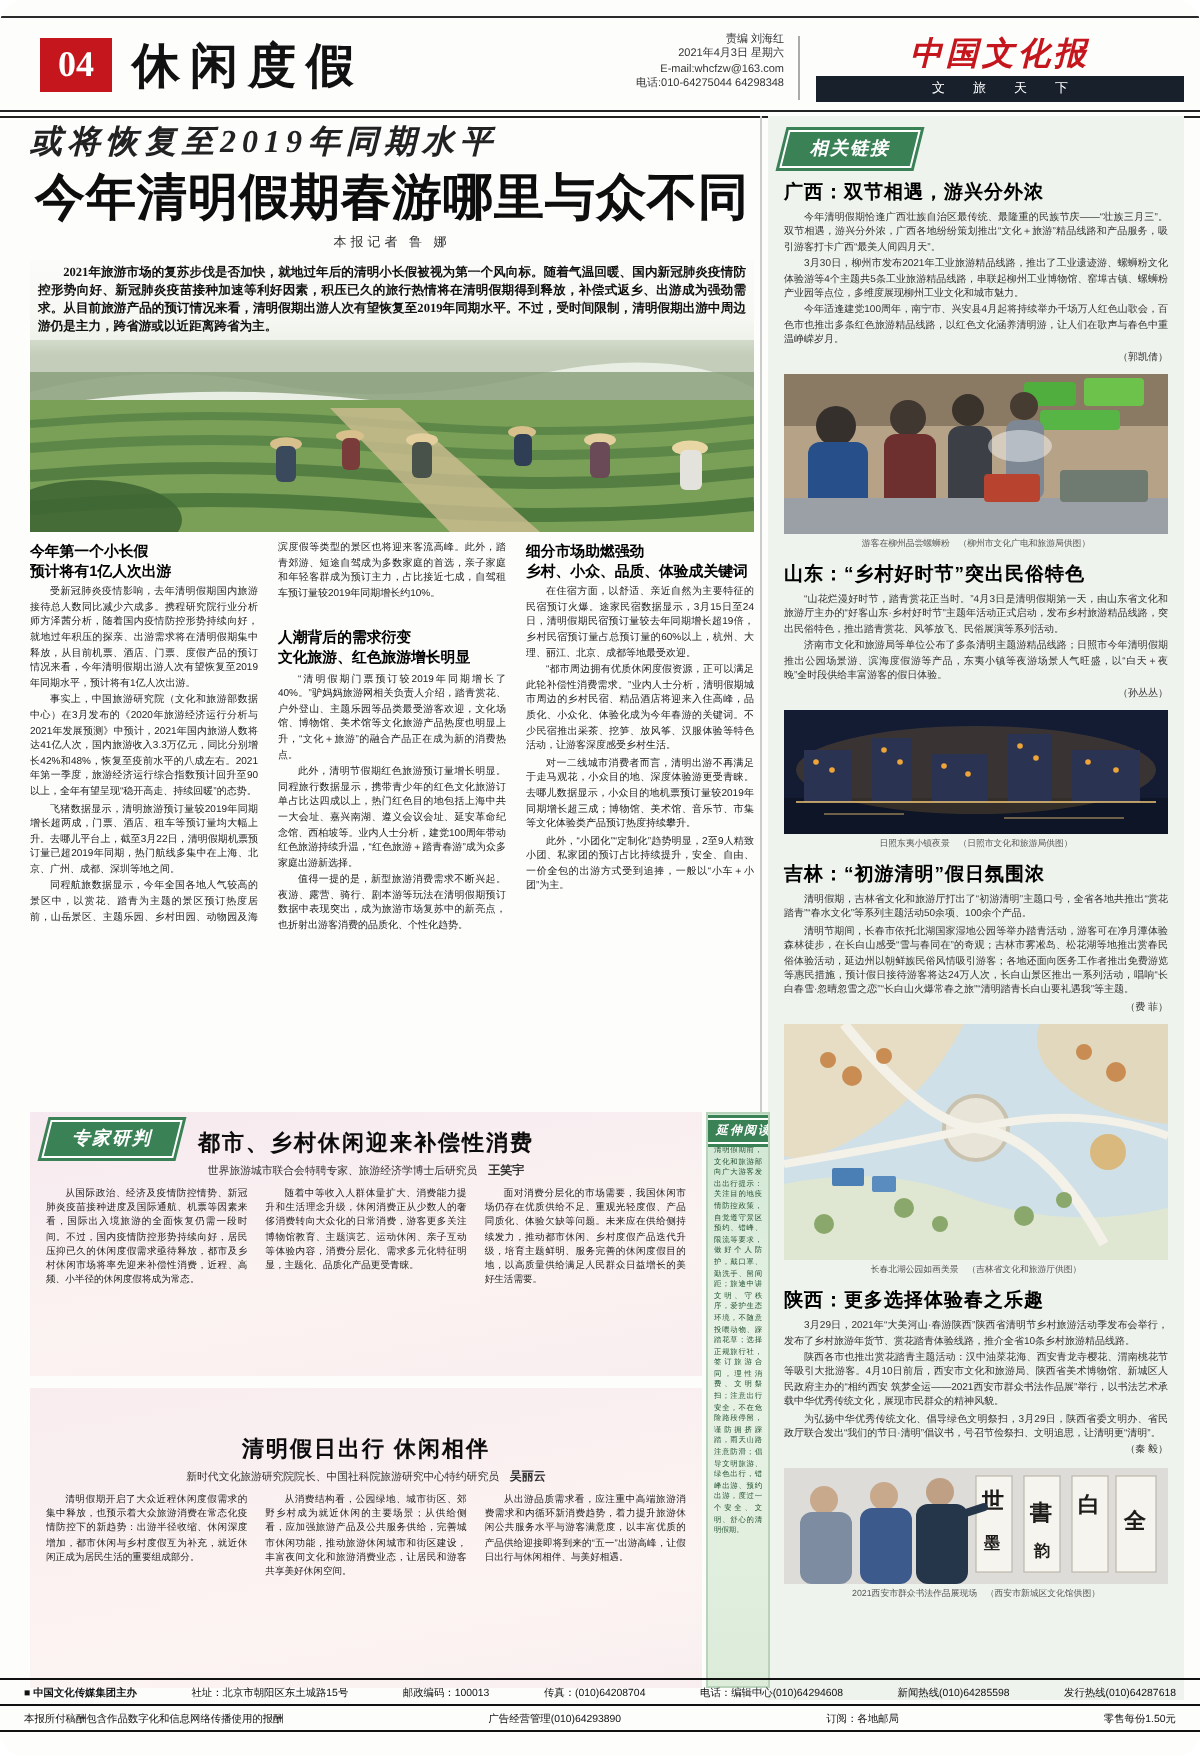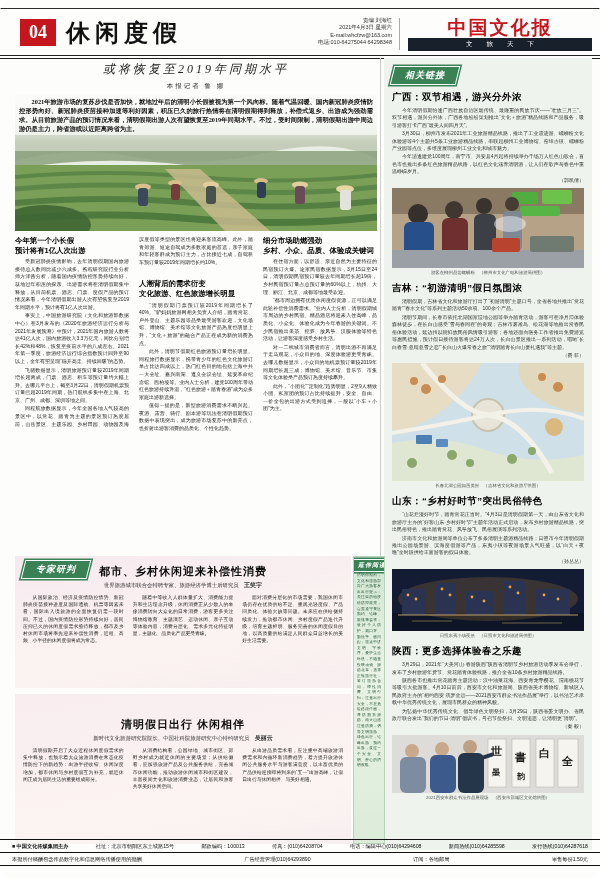--- a/index.html
+++ b/index.html
@@ -8,29 +8,29 @@
   .topline{position:absolute;top:8px;left:0;right:0;height:1px;background:#2a2a2a;}
   
   .header{position:absolute;top:17px;left:14px;right:8px;height:36px;}
   .pagenum{position:absolute;left:6px;top:2px;width:36px;height:27px;background:#c6161d;color:#fff;
            font-weight:bold;font-size:18px;text-align:center;line-height:27px;font-family:"Liberation Serif",serif;}
   .secname{position:absolute;left:52px;top:0;margin:0;font-size:24px;font-weight:900;letter-spacing:5px;color:#111;
            font-family:"Liberation Sans",sans-serif;}
   .hmeta{position:absolute;right:200px;top:0;text-align:right;font-size:5.5px;line-height:7.4px;color:#333;}
   .hvdiv{position:absolute;right:192px;top:1px;width:1px;height:32px;background:#aaa;}
   .logo{position:absolute;right:0;top:0;width:184px;text-align:center;}
-  .logo-main{font-family:"DejaVu Serif","Liberation Serif",serif;font-weight:bold;
-             font-size:19px;color:#c6161d;letter-spacing:2px;line-height:20px;}
+  .logo-main{font-family:"DejaVu Serif","Liberation Serif",serif;font-weight:bold;font-style:italic;
+             font-size:16px;color:#c6161d;letter-spacing:2px;line-height:20px;}
   .logo-sub{margin-top:1px;background:#18202c;color:#fff;font-size:6.5px;letter-spacing:14px;
             padding:2px 0 2px 14px;}
   .hrule{position:absolute;top:55px;left:0;right:0;border-top:1.6px solid #222;border-bottom:0.6px solid #222;height:2px;}
   
   .main{position:absolute;left:15px;top:61px;width:362px;}
-  .kicker{text-align:center;font-family:"Liberation Serif",serif;font-style:italic;font-weight:normal;
-          font-size:12px;letter-spacing:3px;color:#222;}
+  .kicker{text-align:left;font-family:"Liberation Serif",serif;font-style:italic;font-weight:bold;
+          font-size:16px;letter-spacing:3px;color:#222;}
   .headline{margin:3px 0 0;text-align:center;font-family:"DejaVu Serif","Liberation Serif",serif;
             font-weight:900;font-size:25px;letter-spacing:0.5px;color:#0d0d0d;line-height:28px;}
   .byline{text-align:center;font-size:6.5px;color:#333;margin-top:4px;letter-spacing:2px;}
   .photo-wrap{position:relative;margin-top:4px;width:362px;height:136px;}
   .photo-wrap svg{position:absolute;inset:0;}
   .lead{position:absolute;top:0;left:0;right:0;margin:0;padding:2px 4px 10px;font-family:"Liberation Serif",serif;
         font-weight:bold;font-size:6.3px;line-height:9px;text-align:justify;text-indent:2em;color:#111;
         background:linear-gradient(rgba(252,252,250,.95) 0%,rgba(252,252,250,.75) 55%,rgba(252,252,250,0) 100%);}
   .columns{margin-top:5px;height:298px;column-count:3;column-gap:10px;font-size:5px;line-height:7.6px;
            text-align:justify;color:#222;overflow:hidden;}
@@ -95,20 +95,21 @@
     <div class="hvdiv"></div>
     <div class="logo">
       <div class="logo-main">中国文化报</div>
       <div class="logo-sub">文旅天下</div>
     </div>
   </div>
   <div class="hrule"></div>
 
   <div class="main">
     <div class="kicker">或将恢复至2019年同期水平</div>
+    <h2 class="headline">今年清明假期春游哪里与众不同</h2>
     <div class="byline">本报记者  鲁  娜</div>
 
     <div class="photo-wrap">
       <svg viewBox="0 0 362 136" width="362" height="136">
         <rect width="362" height="136" fill="#e9eee4"></rect>
         <path d="M0,66 Q60,50 120,62 T250,58 T362,64 L362,40 L0,40 Z" fill="#b9c4ae" opacity="0.8"></path>
         <path d="M0,74 Q80,60 170,70 T362,70 L362,56 L0,56 Z" fill="#8ba07c" opacity="0.85"></path>
         <rect y="70" width="362" height="66" fill="#7aa058"></rect>
         <path d="M0,82 Q90,74 180,82 T362,80" stroke="#5d8748" stroke-width="4" fill="none"></path>
         <path d="M0,94 Q90,86 180,94 T362,92" stroke="#5d8748" stroke-width="5" fill="none"></path>
@@ -193,20 +194,61 @@
           <rect x="138" y="48" width="44" height="16" rx="2" fill="#6f7a70"></rect>
           <ellipse cx="118" cy="36" rx="16" ry="8" fill="#fff" opacity="0.45"></ellipse>
         </svg>
         <div class="sb-cap">
           <span>游客在柳州品尝螺蛳粉</span>　<span>（柳州市文化广电和旅游局供图）</span>
         </div>
       </div>
     </div>
 
     <div class="sb-art">
+      <h2>山东：“乡村好时节”突出民俗特色</h2>
+      <p>“山花烂漫好时节，踏青赏花正当时。”4月3日是清明假期第一天，由山东省文化和旅游厅主办的“好客山东·乡村好时节”主题年活动正式启动，发布乡村旅游精品线路，突出民俗特色，推出踏青赏花、风筝放飞、民俗展演等系列活动。</p>
+      <p>济南市文化和旅游局等单位公布了多条清明主题游精品线路；日照市今年清明假期推出公园场景游、滨海度假游等产品，东夷小镇等夜游场景人气旺盛，以“白天＋夜晚”全时段供给丰富游客的假日体验。</p>
+      <p class="attr">（孙丛丛）</p>
+      <div class="sb-fig">
+        <svg viewBox="0 0 192 62" width="192" height="62">
+          <rect width="192" height="62" fill="#131c33"></rect>
+          <rect y="44" width="192" height="18" fill="#0d1526"></rect>
+          <ellipse cx="96" cy="30" rx="90" ry="22" fill="#e8a23c" opacity="0.18"></ellipse>
+          <g fill="#2a3352">
+              <rect x="10" y="20" width="24" height="26"></rect>
+              <rect x="44" y="14" width="20" height="32"></rect>
+              <rect x="74" y="22" width="28" height="24"></rect>
+              <rect x="112" y="12" width="22" height="34"></rect>
+              <rect x="144" y="20" width="34" height="26"></rect>
+            </g>
+          <g fill="#f0a438">
+              <circle cx="16" cy="26" r="1.4"></circle>
+              <circle cx="24" cy="30" r="1.4"></circle>
+              <circle cx="50" cy="20" r="1.4"></circle>
+              <circle cx="58" cy="26" r="1.4"></circle>
+              <circle cx="80" cy="28" r="1.4"></circle>
+              <circle cx="92" cy="32" r="1.4"></circle>
+              <circle cx="118" cy="18" r="1.4"></circle>
+              <circle cx="126" cy="24" r="1.4"></circle>
+              <circle cx="152" cy="26" r="1.4"></circle>
+              <circle cx="166" cy="30" r="1.4"></circle>
+            </g>
+          <g stroke="#ffd27a" stroke-width="1">
+              <path d="M6,46 H186" opacity="0.7"></path>
+              <path d="M20,52 H60" opacity="0.4"></path>
+              <path d="M110,54 H170" opacity="0.4"></path>
+            </g>
+        </svg>
+        <div class="sb-cap">
+          <span>日照东夷小镇夜景</span>　<span>（日照市文化和旅游局供图）</span>
+        </div>
+      </div>
+    </div>
+
+    <div class="sb-art">
       <h2>吉林：“初游清明”假日氛围浓</h2>
       <p>清明假期，吉林省文化和旅游厅打出了“初游清明”主题口号，全省各地共推出“赏花踏青”“春水文化”等系列主题活动50余项、100余个产品。</p>
       <p>清明节期间，长春市依托北湖国家湿地公园等举办踏青活动，游客可在净月潭体验森林徒步，在长白山感受“雪与春同在”的奇观；吉林市雾凇岛、松花湖等地推出赏春民俗体验活动，延边州以朝鲜族民俗风情吸引游客；各地还面向医务工作者推出免费游览等惠民措施，预计假日接待游客将达24万人次，长白山景区推出一系列活动，唱响“长白春雪·忽晴忽雪之恋”“长白山火爆常春之旅”“清明踏青长白山要礼遇我”等主题。</p>
       <p class="attr">（费  菲）</p>
       <div class="sb-fig">
         <svg viewBox="0 0 192 118" width="192" height="118">
           <rect width="192" height="118" fill="#cfe0e8"></rect>
           <path d="M0,0 L90,0 Q70,40 30,60 Q10,70 0,66 Z" fill="#e6ddc4"></path>
           <path d="M192,0 L192,50 Q150,46 130,20 Q124,8 128,0 Z" fill="#e2d8bd"></path>
           <path d="M0,118 L0,80 Q50,70 90,86 Q140,104 192,92 L192,118 Z" fill="#dfe7d2"></path>
@@ -226,61 +268,20 @@
               <circle cx="120" cy="96" r="5"></circle>
               <circle cx="140" cy="88" r="4"></circle>
               <circle cx="20" cy="100" r="5"></circle>
             </g>
           <rect x="24" y="72" width="16" height="9" rx="1" fill="#4a7fb5"></rect>
           <rect x="44" y="76" width="12" height="8" rx="1" fill="#5b8cc0"></rect>
           <circle cx="162" cy="64" r="9" fill="#d9b97e"></circle>
         </svg>
         <div class="sb-cap">
           <span>长春北湖公园如画美景</span>　<span>（吉林省文化和旅游厅供图）</span>
-        </div>
-      </div>
-    </div>
-
-    <div class="sb-art">
-      <h2>山东：“乡村好时节”突出民俗特色</h2>
-      <p>“山花烂漫好时节，踏青赏花正当时。”4月3日是清明假期第一天，由山东省文化和旅游厅主办的“好客山东·乡村好时节”主题年活动正式启动，发布乡村旅游精品线路，突出民俗特色，推出踏青赏花、风筝放飞、民俗展演等系列活动。</p>
-      <p>济南市文化和旅游局等单位公布了多条清明主题游精品线路；日照市今年清明假期推出公园场景游、滨海度假游等产品，东夷小镇等夜游场景人气旺盛，以“白天＋夜晚”全时段供给丰富游客的假日体验。</p>
-      <p class="attr">（孙丛丛）</p>
-      <div class="sb-fig">
-        <svg viewBox="0 0 192 62" width="192" height="62">
-          <rect width="192" height="62" fill="#131c33"></rect>
-          <rect y="44" width="192" height="18" fill="#0d1526"></rect>
-          <ellipse cx="96" cy="30" rx="90" ry="22" fill="#e8a23c" opacity="0.18"></ellipse>
-          <g fill="#2a3352">
-              <rect x="10" y="20" width="24" height="26"></rect>
-              <rect x="44" y="14" width="20" height="32"></rect>
-              <rect x="74" y="22" width="28" height="24"></rect>
-              <rect x="112" y="12" width="22" height="34"></rect>
-              <rect x="144" y="20" width="34" height="26"></rect>
-            </g>
-          <g fill="#f0a438">
-              <circle cx="16" cy="26" r="1.4"></circle>
-              <circle cx="24" cy="30" r="1.4"></circle>
-              <circle cx="50" cy="20" r="1.4"></circle>
-              <circle cx="58" cy="26" r="1.4"></circle>
-              <circle cx="80" cy="28" r="1.4"></circle>
-              <circle cx="92" cy="32" r="1.4"></circle>
-              <circle cx="118" cy="18" r="1.4"></circle>
-              <circle cx="126" cy="24" r="1.4"></circle>
-              <circle cx="152" cy="26" r="1.4"></circle>
-              <circle cx="166" cy="30" r="1.4"></circle>
-            </g>
-          <g stroke="#ffd27a" stroke-width="1">
-              <path d="M6,46 H186" opacity="0.7"></path>
-              <path d="M20,52 H60" opacity="0.4"></path>
-              <path d="M110,54 H170" opacity="0.4"></path>
-            </g>
-        </svg>
-        <div class="sb-cap">
-          <span>日照东夷小镇夜景</span>　<span>（日照市文化和旅游局供图）</span>
         </div>
       </div>
     </div>
 
     <div class="sb-art">
       <h2>陕西：更多选择体验春之乐趣</h2>
       <p>3月29日，2021年“大美河山·春游陕西”陕西省清明节乡村旅游活动季发布会举行，发布了乡村旅游年货节、赏花踏青体验线路，推介全省10条乡村旅游精品线路。</p>
       <p>陕西各市也推出赏花踏青主题活动：汉中油菜花海、西安青龙寺樱花、渭南桃花节等吸引大批游客。4月10日前后，西安市文化和旅游局、陕西省美术博物馆、新城区人民政府主办的“相约西安  筑梦全运——2021西安市群众书法作品展”举行，以书法艺术承载中华优秀传统文化，展现市民群众的精神风貌。</p>
       <p>为弘扬中华优秀传统文化、倡导绿色文明祭扫，3月29日，陕西省委文明办、省民政厅联合发出“我们的节日·清明”倡议书，号召节俭祭扫、文明追思，让清明更“清明”。</p>
       <p class="attr">（秦  毅）</p>

